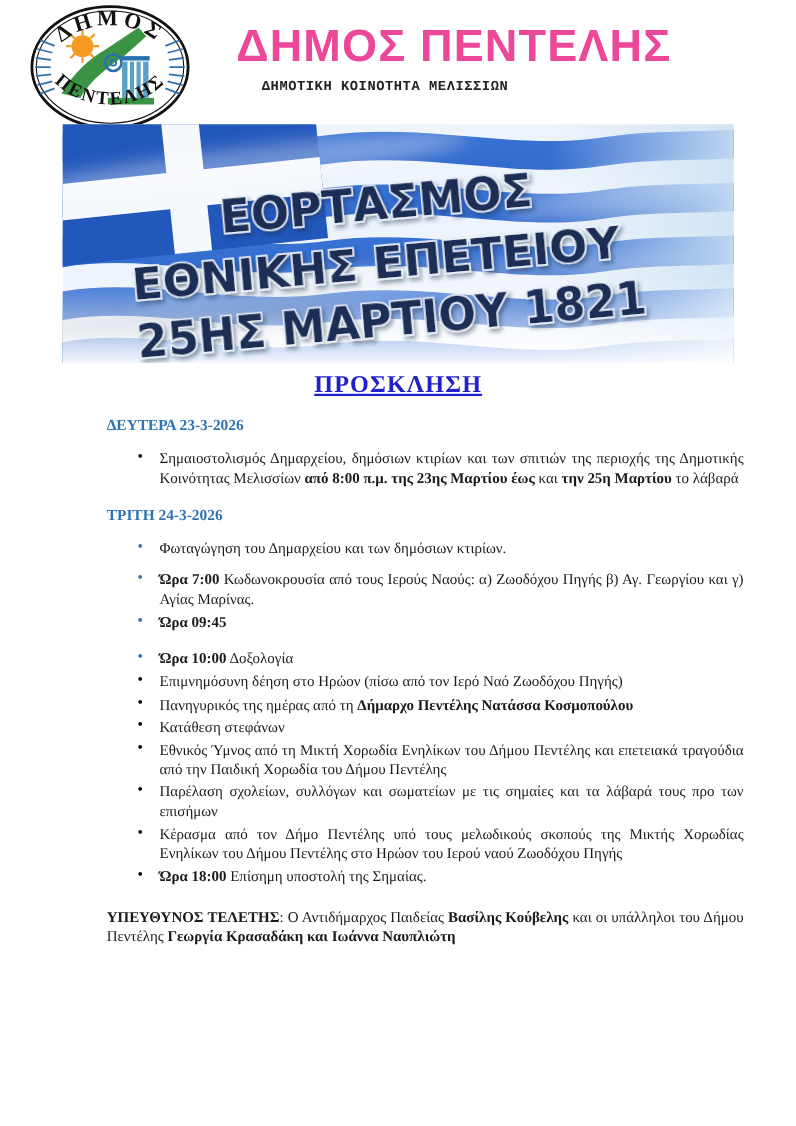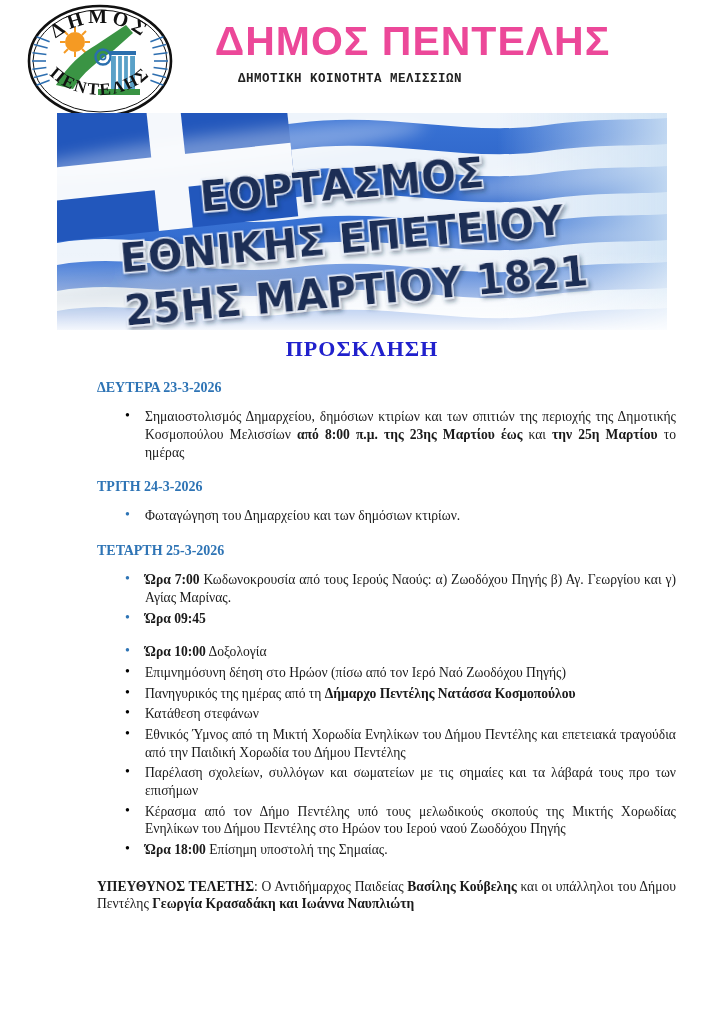--- a/index.html
+++ b/index.html
@@ -12,21 +12,21 @@
               font-family:"Liberation Sans", sans-serif;font-weight:bold;font-size:41px;
               color:#ec4899;letter-spacing:1px;white-space:nowrap;}
   .community{position:absolute;left:238px;top:72px;font-family:"Liberation Mono", monospace;
              font-weight:bold;font-size:12.5px;color:#222;letter-spacing:0.5px;white-space:nowrap;}
 
   
   .flag-wrap{position:absolute;left:57px;top:113px;width:610px;height:217px;}
 
   
   .invitation{position:absolute;left:0;top:336px;width:724px;text-align:center;
-              font-weight:bold;font-size:22px;letter-spacing:1px;color:#2020cc;}
+              font-weight:bold;font-size:22px;letter-spacing:1px;color:#2020cc;text-decoration:underline;}
 
   
   .main{position:absolute;left:97px;top:362px;width:579px;line-height:1.3;}
   .section-heading{color:#2e74b5;font-weight:bold;font-size:14px;margin:17px 0 0 0;}
   .bullet-list{list-style:none;margin:11px 0 0 0;padding:0 0 0 28px;}
   .bullet-item{position:relative;padding-left:20px;margin-bottom:3px;text-align:justify;}
   .bullet-item::before{content:"\2022";position:absolute;left:0;top:-1px;font-size:14px;color:#000;}
   .bullet-item.blue::before{color:#2e74b5;}
   .bullet-item.space-before{margin-top:16px;}
   .dash-list{list-style:none;margin:13px 0 3px 8px;padding:0;}
@@ -166,27 +166,26 @@
       </g>
     </svg>
   </div>
 
   <div class="invitation">ΠΡΟΣΚΛΗΣΗ</div>
 
   <div class="main" id="schedule">
 
   <div class="section-heading">ΔΕΥΤΕΡΑ 23-3-2026</div>
       <ul class="bullet-list">
-        <li class="bullet-item"><span>Σημαιοστολισμός Δημαρχείου, δημόσιων κτιρίων και των σπιτιών της περιοχής της Δημοτικής Κοσμοπούλου Μελισσίων </span><span class="b">από 8:00 π.μ. της 23ης Μαρτίου έως</span><span> και </span><span class="b">την 25η Μαρτίου</span><span> το ημέρας</span></li>
+        <li class="bullet-item"><span>Σημαιοστολισμός Δημαρχείου, δημόσιων κτιρίων και των σπιτιών της περιοχής της Δημοτικής Κοινότητας Μελισσίων </span><span class="b">από 8:00 π.μ. της 23ης Μαρτίου έως</span><span> και </span><span class="b">την 25η Μαρτίου</span><span> το λάβαρά</span></li>
       </ul>
       <div class="section-heading">ΤΡΙΤΗ 24-3-2026</div>
       <ul class="bullet-list">
         <li class="bullet-item blue"><span>Φωταγώγηση του Δημαρχείου και των δημόσιων κτιρίων.</span></li>
       </ul>
-      <div class="section-heading">ΤΕΤΑΡΤΗ 25-3-2026</div>
       <ul class="bullet-list">
         <li class="bullet-item blue"><span class="b">Ώρα 7:00</span><span> Κωδωνοκρουσία από τους Ιερούς Ναούς: α) Ζωοδόχου Πηγής β) Αγ. Γεωργίου και γ) Αγίας Μαρίνας.</span></li>
         <li class="bullet-item blue"><span class="b">Ώρα 09:45</span></li>
         <li class="bullet-item blue space-before"><span class="b">Ώρα 10:00</span><span> Δοξολογία</span></li>
         <li class="bullet-item"><span>Επιμνημόσυνη δέηση στο Ηρώον (πίσω από τον Ιερό Ναό Ζωοδόχου Πηγής)</span></li>
         <li class="bullet-item"><span>Πανηγυρικός της ημέρας από τη </span><span class="b">Δήμαρχο Πεντέλης Νατάσσα Κοσμοπούλου</span></li>
         <li class="bullet-item"><span>Κατάθεση στεφάνων</span></li>
         <li class="bullet-item"><span>Εθνικός Ύμνος από τη Μικτή Χορωδία Ενηλίκων του Δήμου Πεντέλης και επετειακά τραγούδια από την Παιδική Χορωδία του Δήμου Πεντέλης</span></li>
         <li class="bullet-item"><span>Παρέλαση σχολείων, συλλόγων και σωματείων με τις σημαίες και τα λάβαρά τους προ των επισήμων</span></li>
         <li class="bullet-item"><span>Κέρασμα από τον Δήμο Πεντέλης υπό τους μελωδικούς σκοπούς της Μικτής Χορωδίας Ενηλίκων του Δήμου Πεντέλης στο Ηρώον του Ιερού ναού Ζωοδόχου Πηγής</span></li>

